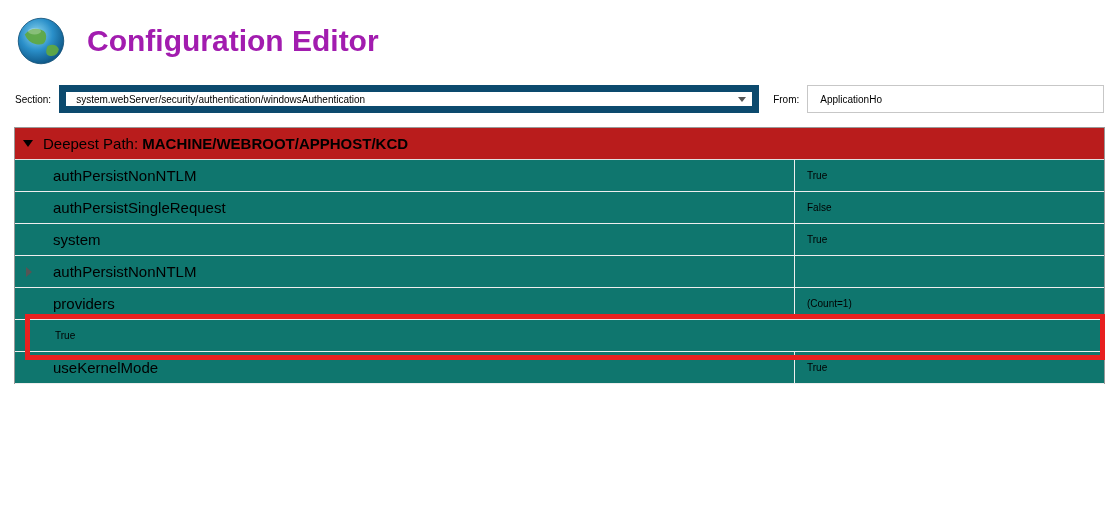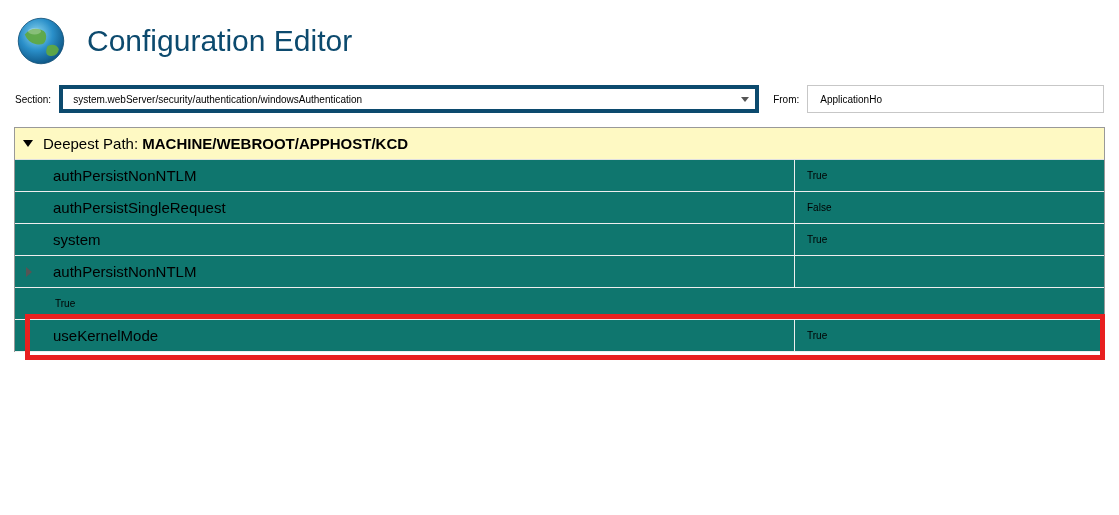--- a/index.html
+++ b/index.html
@@ -26,38 +26,38 @@
       width: 52px;
       height: 52px;
       position: relative;
     }
     .globe-icon svg {
       width: 52px;
       height: 52px;
     }
     .title {
       font-size: 30px;
-      font-weight: 400;
-      color: #0c4a6e;
+      font-weight: 700;
+      color: #a21caf;
     }
     .section-bar {
       display: flex;
       align-items: center;
       padding: 8px 15px 14px 15px;
       font-size: 10px;
       gap: 8px;
     }
     .section-label {
       color: #000;
     }
     .section-dropdown {
       flex: 0 0 auto;
       display: flex;
       align-items: center;
-      border: 4px solid #0c4a6e;
+      border: 7px solid #0c4a6e;
       background: #fff;
       height: 28px;
       padding: 0 6px 0 10px;
       gap: 8px;
       width: 700px;
       justify-content: space-between;
     }
     .dropdown-arrow {
       width: 0;
       height: 0;
@@ -80,21 +80,21 @@
     }
     .grid-container {
       margin: 0 14px 0 14px;
       border: 1px solid #999;
       border-bottom: none;
       position: relative;
     }
     .grid-header {
       display: flex;
       align-items: center;
-      background: #fef9c3;
+      background: #b91c1c;
       height: 32px;
       border-bottom: 1px solid #e0e0e0;
       padding-left: 8px;
       font-size: 15px;
     }
     .grid-header .tri {
       width: 0;
       height: 0;
       border-left: 5px solid transparent;
       border-right: 5px solid transparent;
@@ -219,20 +219,25 @@
   </div>
 
   <div class="grid-row">
     <div class="expander-col">
         <span class="tri-right"></span>
       </div>
     <div class="prop-col">authPersistNonNTLM</div>
     <div class="val-col"></div>
   </div>
 
+  <div class="grid-row">
+    <div class="expander-col"></div>
+    <div class="prop-col">providers</div>
+    <div class="val-col">(Count=1)</div>
+  </div>
 
   <div class="grid-row">
     <div class="expander-col"></div>
     <div class="val-col">True</div>
   </div>
 
   <div class="grid-row">
     <div class="expander-col"></div>
     <div class="prop-col">useKernelMode</div>
     <div class="val-col">True</div>

